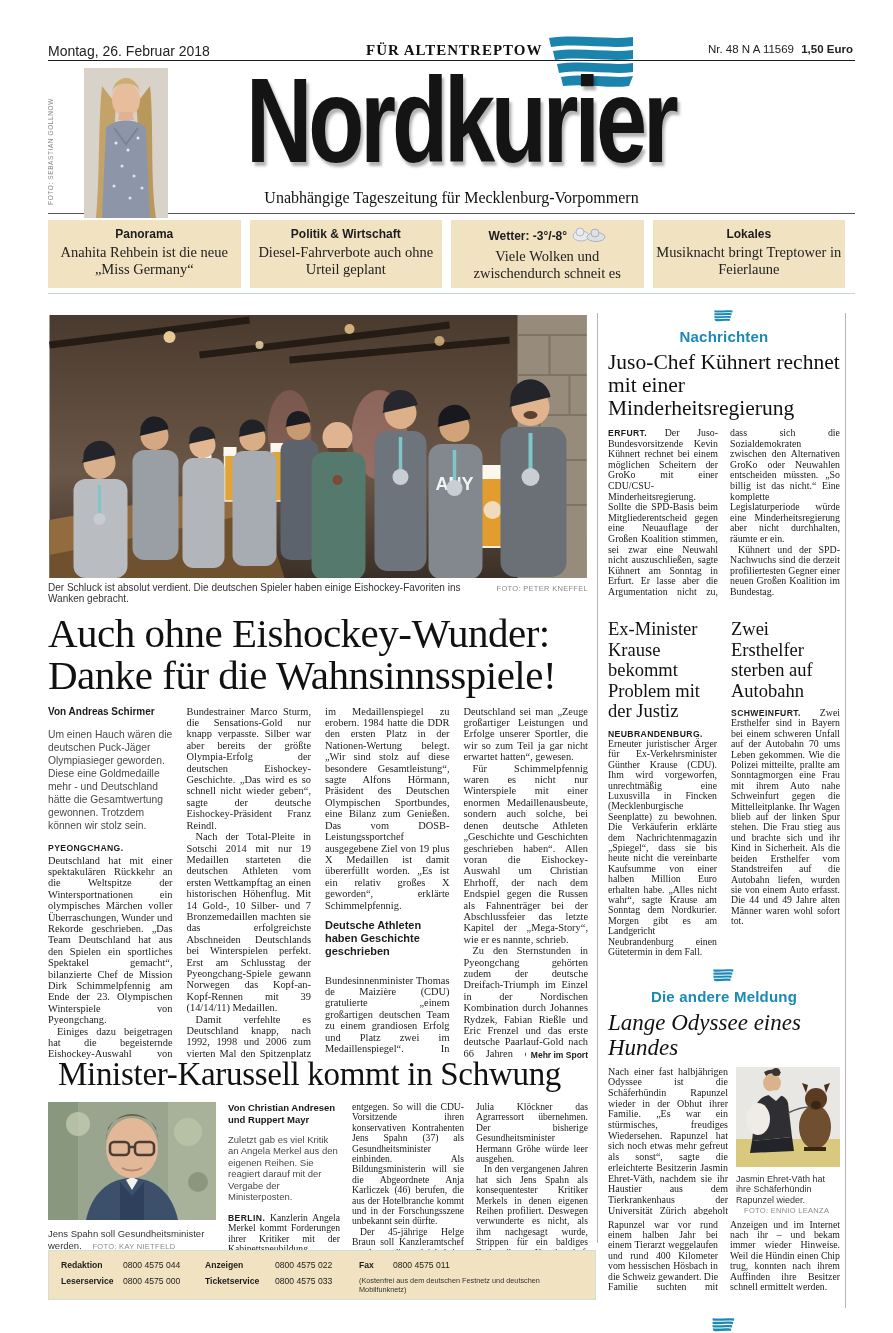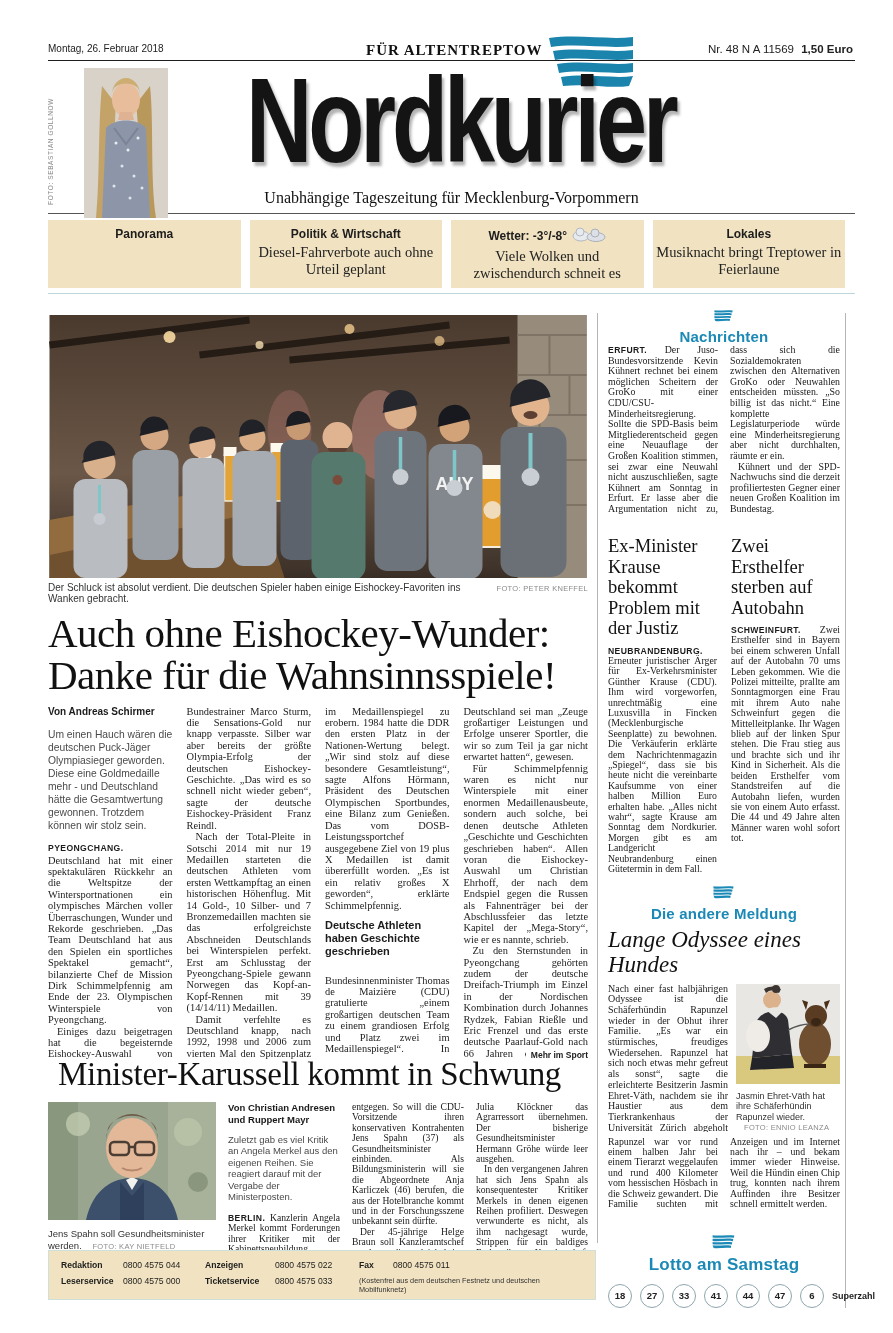--- a/index.html
+++ b/index.html
@@ -1,21 +1,21 @@
 <!DOCTYPE html>
 <html lang="de"><head>
 <meta charset="utf-8">
 <style>
   html,body{margin:0;padding:0;background:#fff;}
   .page{position:relative;width:893px;height:1333px;background:#fff;overflow:hidden;
         font-family:"Liberation Sans",sans-serif;color:#1a1a1a;}
   .serif{font-family:"Liberation Serif",serif;}
 
   
-  .topbar-date{position:absolute;left:48px;top:43px;font-size:10px;color:#222;}
+  .topbar-date{position:absolute;left:48px;top:43px;font-size:14px;color:#222;}
   .topbar-edition{position:absolute;left:366px;top:42px;font-family:"Liberation Serif",serif;
                   font-weight:bold;font-size:15px;letter-spacing:1px;color:#111;}
   .big-flag{position:absolute;left:543px;top:36px;z-index:1;}
   .topbar-issue{position:absolute;right:40px;top:43px;font-size:11.5px;color:#222;}
   .topbar-issue b{margin-left:4px;}
   .rule-top{position:absolute;left:48px;right:38px;top:60px;border-top:1.5px solid #1d1d1d;}
 
   
   .masthead{position:absolute;left:140px;top:58px;width:640px;text-align:center;z-index:2;}
   .masthead span{display:inline-block;font-weight:bold;font-size:112px;line-height:1.04;
@@ -174,20 +174,21 @@
   </div>
   <div class="masthead">
     <span>Nordkurier</span>
   </div>
   <div class="masthead-sub">Unabhängige Tageszeitung für Mecklenburg-Vorpommern</div>
   <div class="rule-mast"></div>
 
   <div class="teasers">
     <div class="tbox">
       <div class="t-head">Panorama</div>
+      <div class="t-text serif">Anahita Rehbein ist die neue „Miss Germany“</div>
     </div>
     <div class="tbox">
       <div class="t-head">Politik &amp; Wirtschaft</div>
       <div class="t-text serif">Diesel-Fahrverbote auch ohne Urteil geplant</div>
     </div>
     <div class="tbox">
       <div class="t-head">
         <span>Wetter: -3°/-8°</span>
         <span>
           <svg width="34" height="15" viewBox="0 0 34 15">
@@ -400,20 +401,21 @@
     <div class="section-head">
       <svg width="20" height="12" viewBox="0 0 92 54" style="transform:scaleX(-1)">
         <path d="M6,2 C35,-2 65,4 90,1 L90,10 C65,13 35,7 8,11 Z" fill="#1b89b6"></path>
         <path d="M10,15 C38,11 66,17 90,14 L90,23 C66,26 38,20 12,24 Z" fill="#1b89b6"></path>
         <path d="M14,28 C42,24 68,30 90,27 L90,36 C68,39 42,33 16,37 Z" fill="#1b89b6"></path>
         <path d="M18,41 C45,37 70,43 90,40 L86,50 C66,53 45,47 20,50 Z" fill="#1b89b6"></path>
       </svg>
       <span>Nachrichten</span>
     </div>
 
+    <h3 class="bighead">Juso-Chef Kühnert rechnet mit einer Minderheitsregierung</h3>
     <div class="rail-cols2">
       <p><span class="dl">ERFURT.</span> <span>Der Juso-Bundesvorsitzende Kevin Kühnert rechnet bei einem möglichen Scheitern der GroKo mit einer CDU/CSU-Minderheitsregierung. Sollte die SPD-Basis beim Mitgliederentscheid gegen eine Neuauflage der Großen Koalition stimmen, sei zwar eine Neuwahl nicht auszuschließen, sagte Kühnert am Sonntag in Erfurt. Er lasse aber die Argumentation nicht zu, dass sich die Sozialdemokraten zwischen den Alternativen GroKo oder Neuwahlen entscheiden müssten. „So billig ist das nicht.“ Eine komplette Legislaturperiode würde eine Minderheitsregierung aber nicht durchhalten, räumte er ein.</span></p>
       <p class="ind">Kühnert und der SPD-Nachwuchs sind die derzeit profiliertesten Gegner einer neuen Großen Koalition im Bundestag.</p>
     </div>
 
     <div class="duo">
       <div class="col">
         <h4>Ex-Minister Krause bekommt Problem mit der Justiz</h4>
         <div class="txt">
           <span class="dl">NEUBRANDENBURG.</span>

